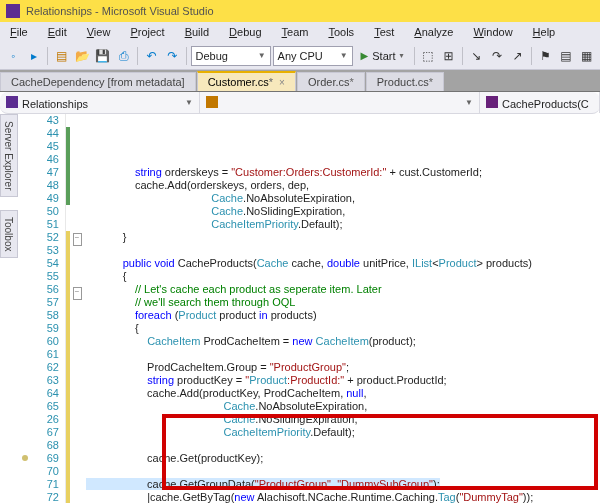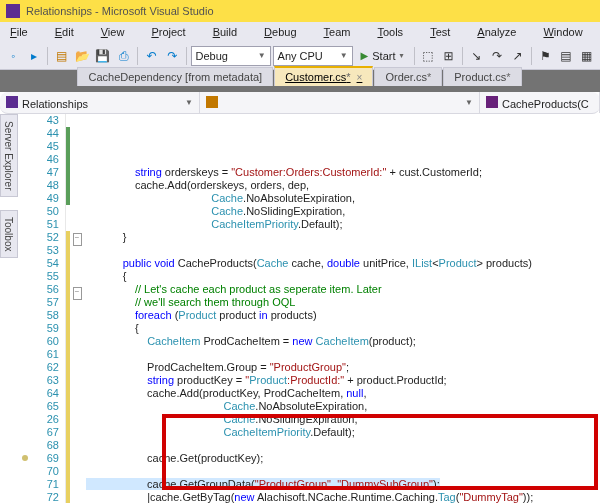--- a/index.html
+++ b/index.html
@@ -1,34 +1,34 @@
 <!DOCTYPE html>
 <html><head>
 <meta charset="utf-8">
 <style>
 * { margin: 0; padding: 0; box-sizing: border-box; font-family: 'Segoe UI', Tahoma, sans-serif; }
 body { background: #fff; font-size: 11px; color: #1e1e1e; overflow: hidden; }
 .titlebar { background: #fde047; height: 22px; display: flex; align-items: center; padding: 0 6px; }
 .titlebar-icon { width: 14px; height: 14px; background: #5c2d91; margin-right: 6px; }
 .titlebar-text { color: #525252; font-size: 11px; }
-.menubar { background: #e8e8f0; height: 20px; display: flex; align-items: center; padding: 0 4px; gap: 15px; }
+.menubar { background: #e8e8f0; height: 20px; display: flex; align-items: center; padding: 0 4px; gap: 8px; }
 .menu-item { padding: 2px 6px; font-size: 11px; color: #1e1e1e; cursor: pointer; }
 .menu-item u { text-decoration: underline; }
 .toolbar { background: #e8e8f0; height: 28px; display: flex; align-items: center; padding: 0 4px; gap: 2px; border-bottom: 1px solid #c8c8d4; }
 .tbtn { width: 20px; height: 20px; display: flex; align-items: center; justify-content: center; cursor: pointer; font-size: 12px; color: #444; }
 .tbtn.blue { color: #007acc; }
 .tbtn.dark { color: #333; }
 .tsep { width: 1px; height: 18px; background: #c0c0c8; margin: 0 2px; }
 .tcombo { height: 20px; border: 1px solid #a0a0b0; background: #fff; font-size: 11px; padding: 0 4px; display: flex; align-items: center; min-width: 80px; justify-content: space-between; }
 .tcombo .arr { font-size: 8px; color: #666; margin-left: 4px; }
 .start-btn { display: flex; align-items: center; height: 20px; padding: 0 6px; cursor: pointer; gap: 4px; font-size: 11px; }
 .start-btn .play { color: #388a34; font-size: 10px; }
-.doc-tabs { background: #737373; height: 22px; display: flex; align-items: flex-end; border-bottom: 6px solid #737373; justify-content: center; }
+.doc-tabs { background: #a3a3a3; height: 22px; display: flex; align-items: flex-end; border-bottom: 1px solid #737373; }
 .doc-tab { padding: 3px 10px; font-size: 11px; background: #dcdce4; border: 1px solid #c8c8d4; border-bottom: none; margin-right: 1px; cursor: pointer; color: #444; }
-.doc-tab.active { background: #f7e8bc; border-top: 2px solid #e8b000; color: #000; text-decoration: underline; }
+.doc-tab.active { background: #f7e8bc; border-top: 2px solid #e8b000; color: #000; }
 .doc-tab .close { margin-left: 6px; color: #888; font-size: 10px; }
 .doc-tab .star { color: #666; }
 .nav-bar { height: 22px; background: #f5f5f8; border-bottom: 1px solid #d8d8e0; display: flex; border-radius: 8px; }
 .nav-combo { flex: 1; display: flex; align-items: center; padding: 0 6px; border-right: 1px solid #d8d8e0; font-size: 11px; justify-content: space-between; }
 .nav-combo .ico { width: 12px; height: 12px; margin-right: 4px; display: inline-block; }
 .nav-combo .arr { font-size: 8px; color: #666; }
 .side-tab { position: absolute; left: 0; top: 92px; width: 18px; background: #e8e8f0; writing-mode: vertical-lr; padding: 6px 2px; font-size: 10px; color: #444; border: 1px solid #c8c8d4; }
 .editor-wrap { display: flex; height: 400px; background: #fff; margin-left: 18px; }
 .gutter { width: 48px; background: #fff; border-right: 1px solid #e8e8e8; text-align: right; padding-right: 6px; font-family: Consolas, monospace; font-size: 11px; color: #2b91af; line-height: 13px; position: relative; }
 .gutter .ln { height: 13px; }

